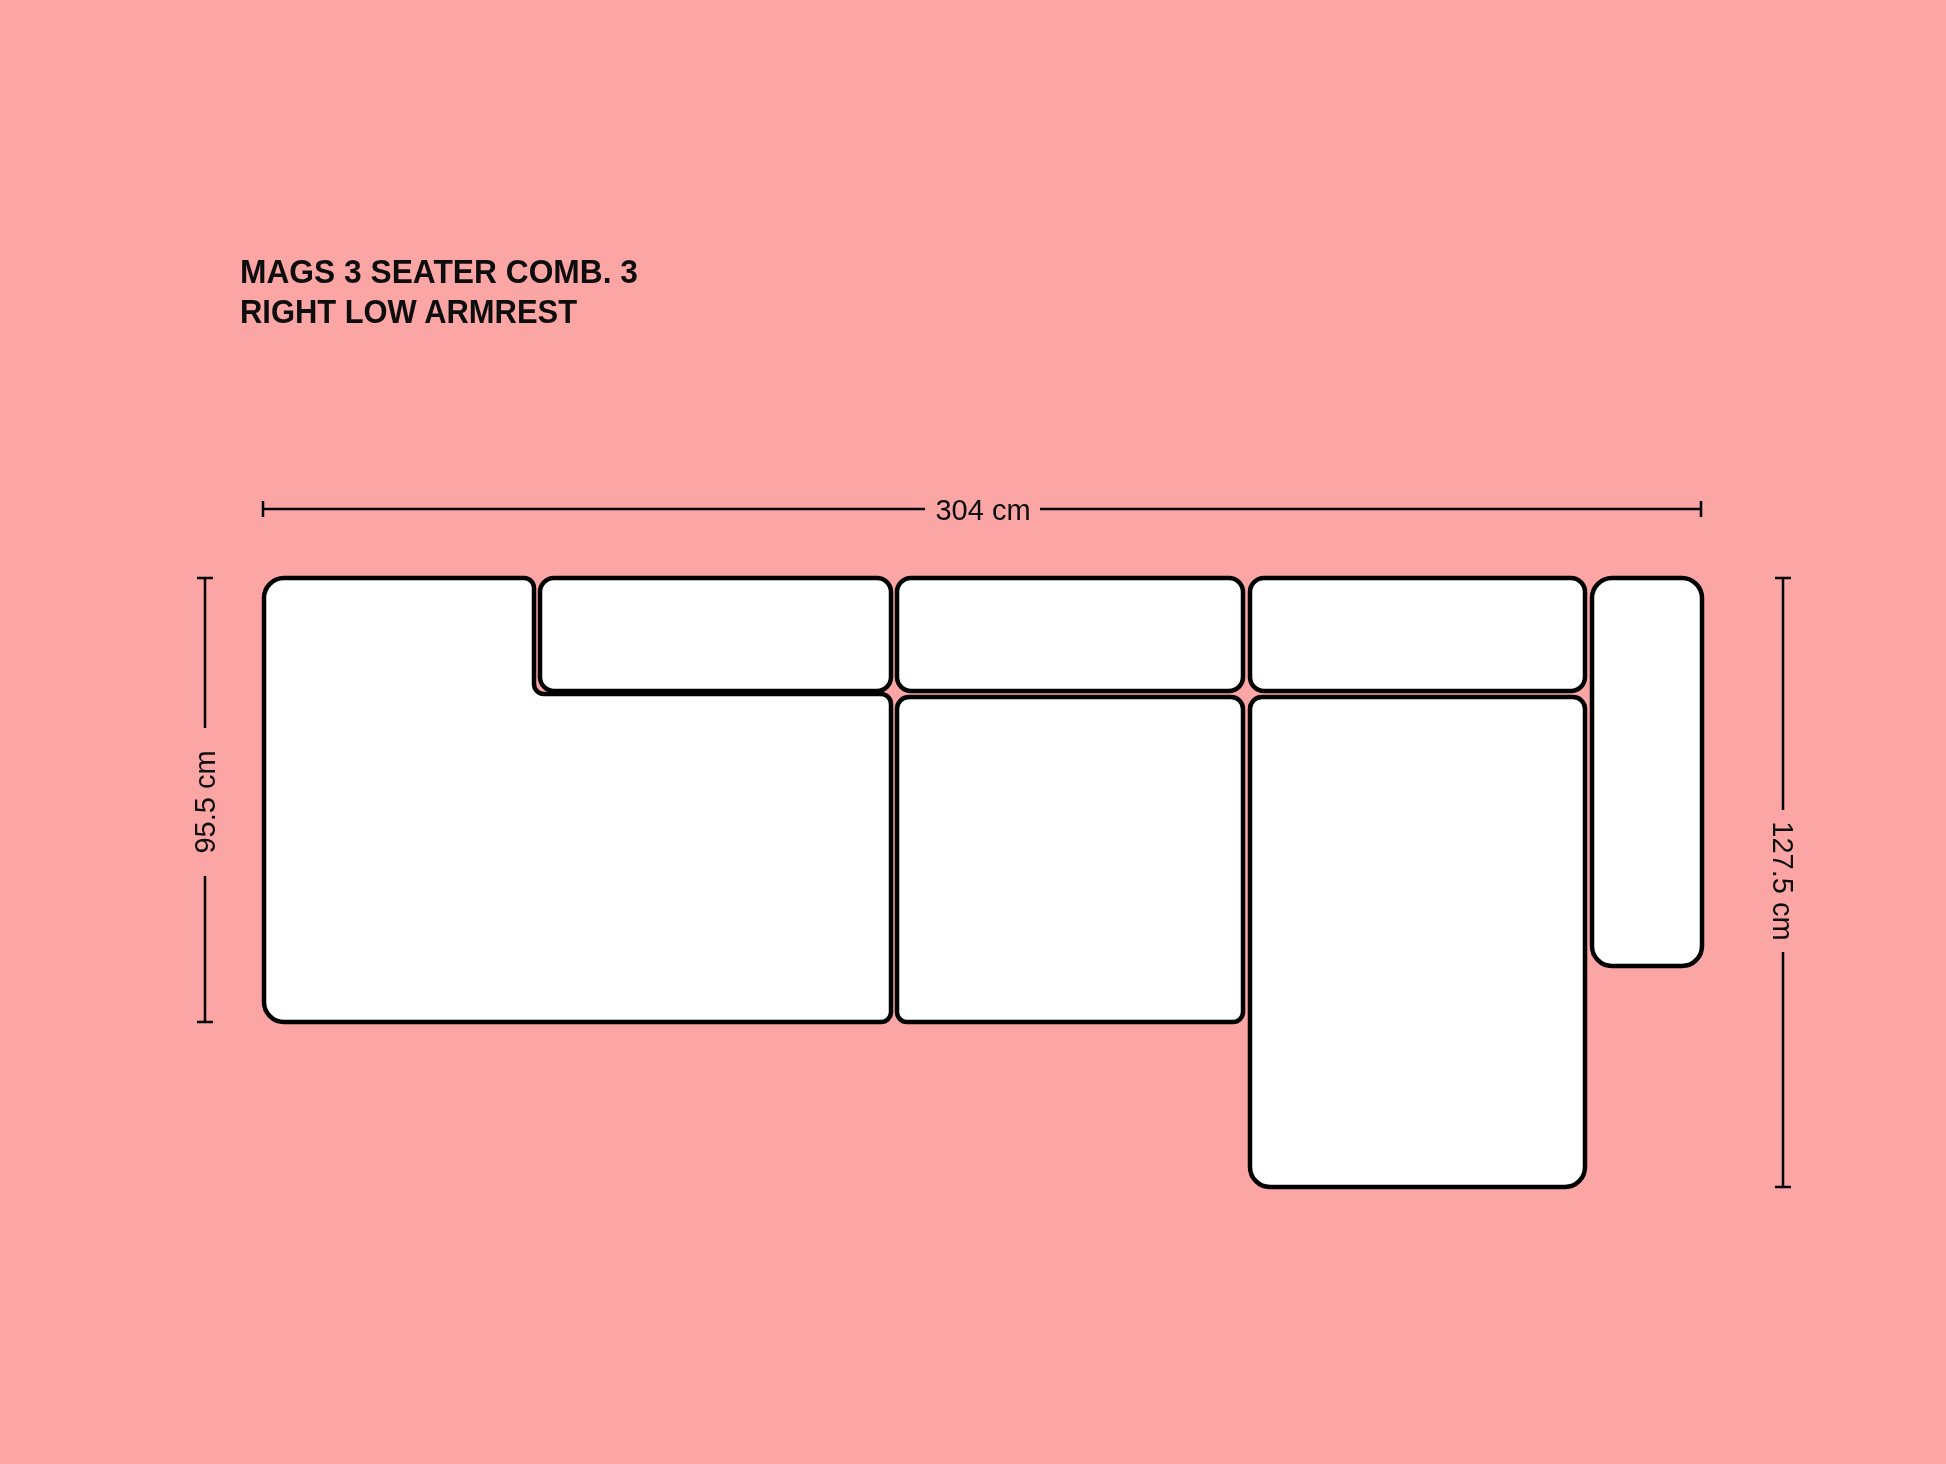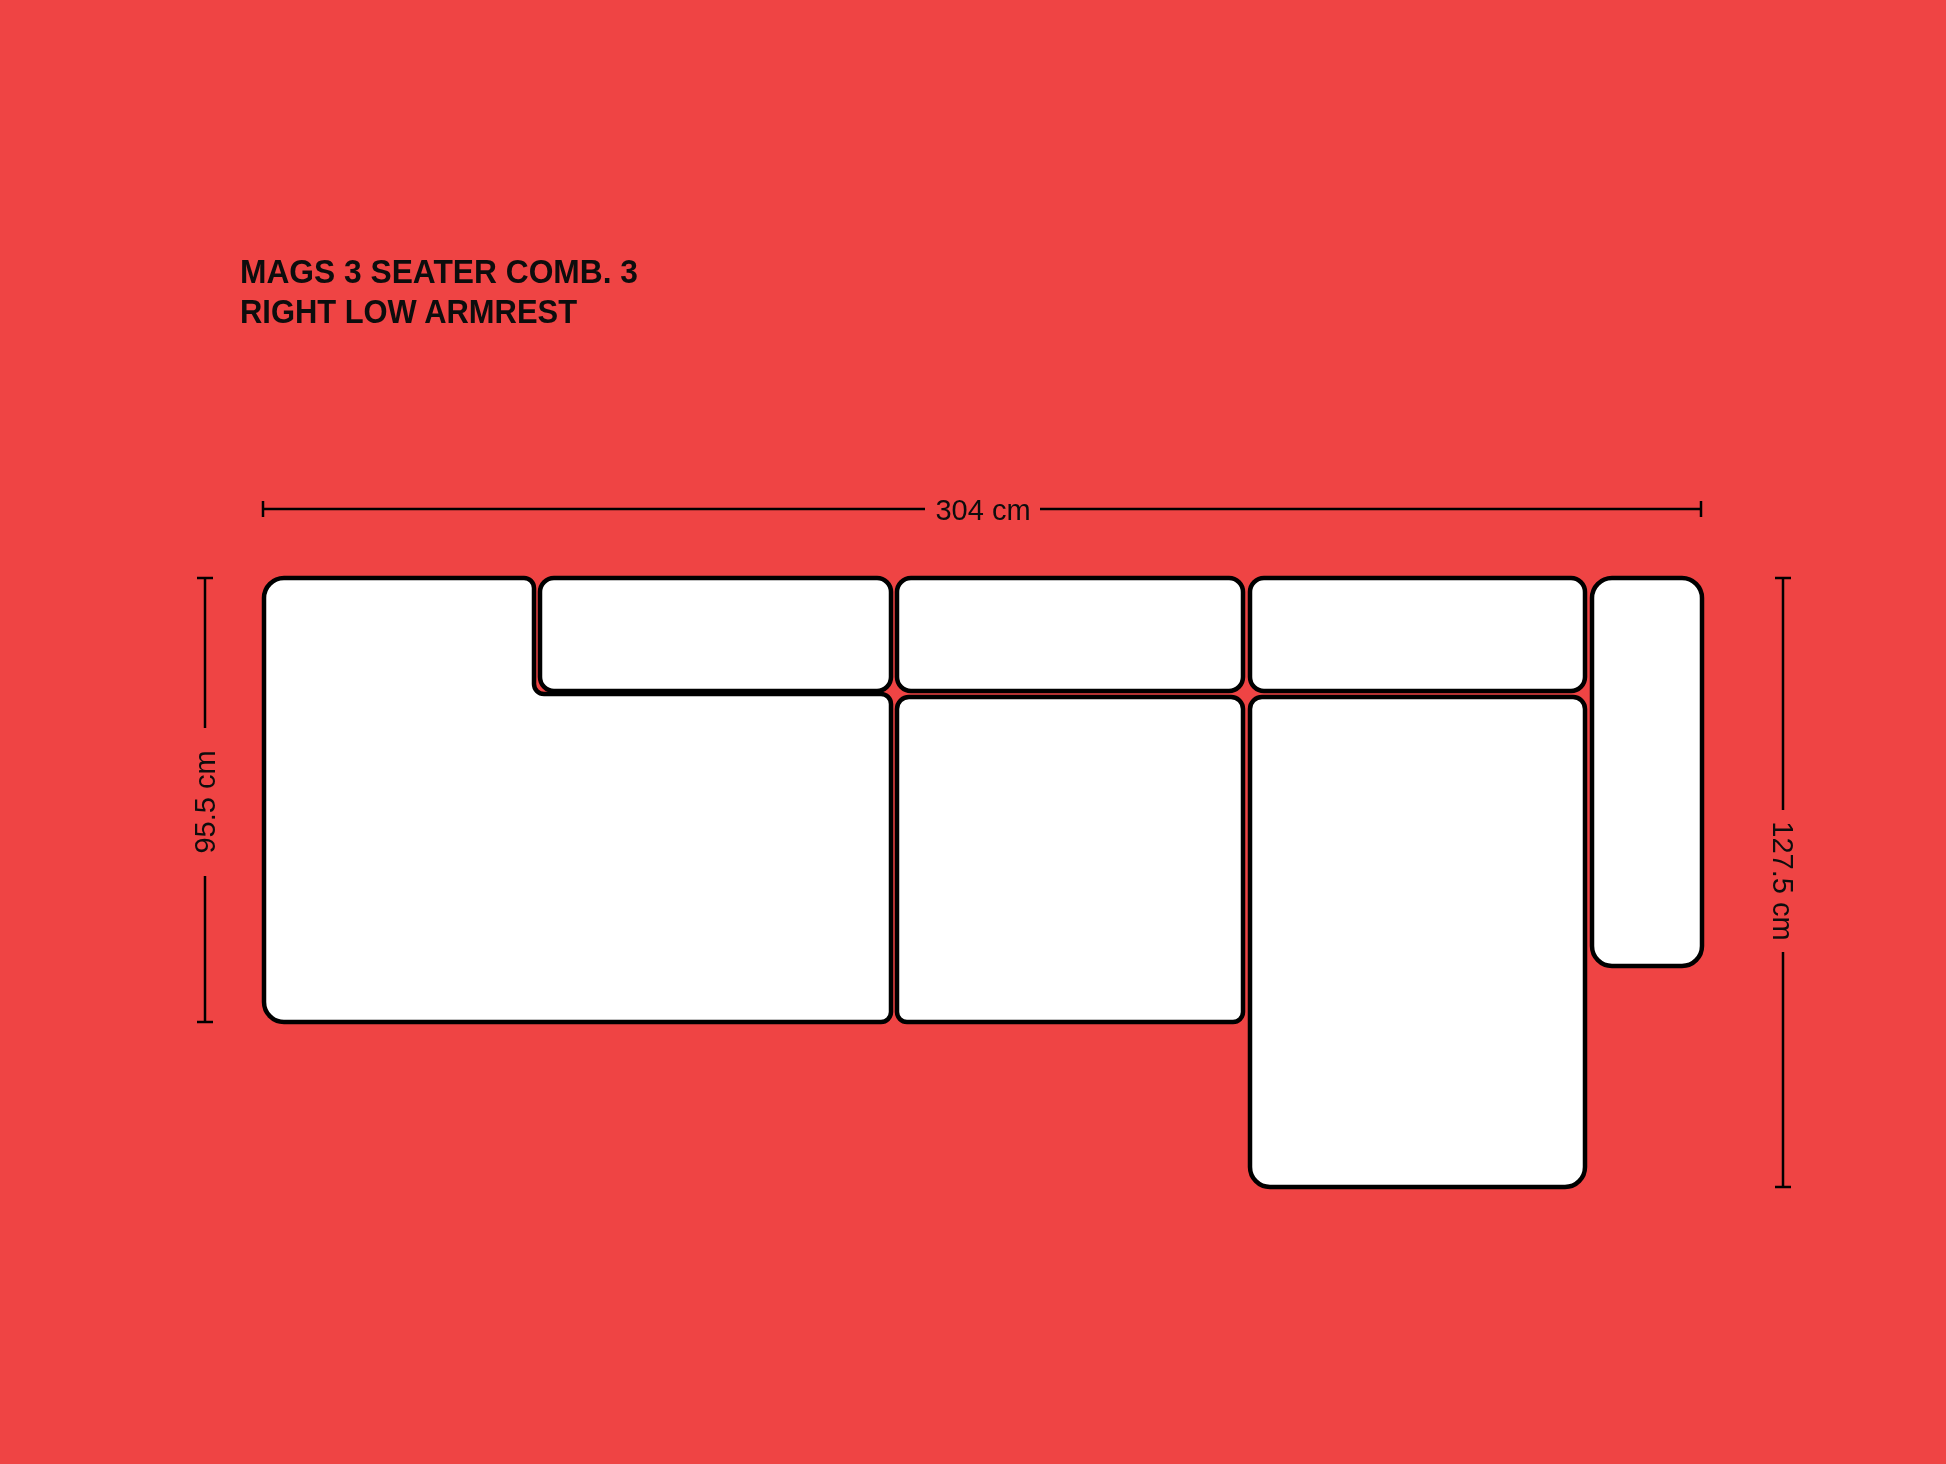--- a/index.html
+++ b/index.html
@@ -4,21 +4,21 @@
 <style>
   html, body {
     margin: 0;
     padding: 0;
     background: #ffffff;
   }
   .stage {
     position: relative;
     width: 1946px;
     height: 1464px;
-    background: #ef4444;
+    background: #fca5a5;
     overflow: hidden;
   }
   svg { display: block; width: 1946px; height: 1464px; }
   .title-text {
     font-family: "Liberation Sans", sans-serif;
     font-weight: 700;
     font-size: 34px;
   }
   .module-shape {
     fill: #ffffff;

